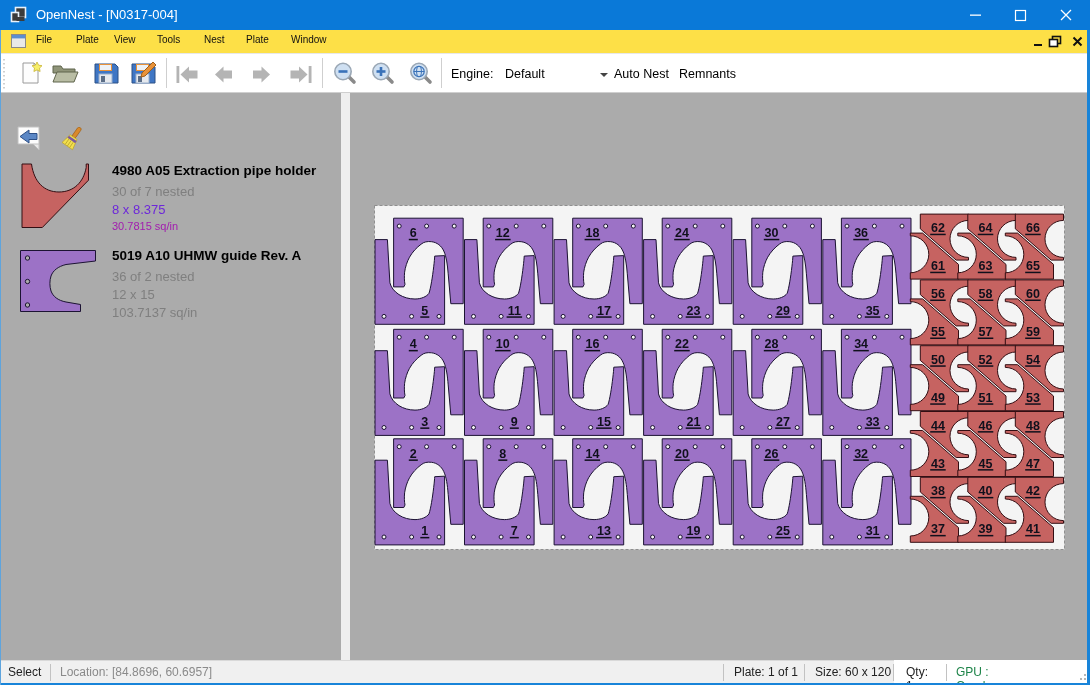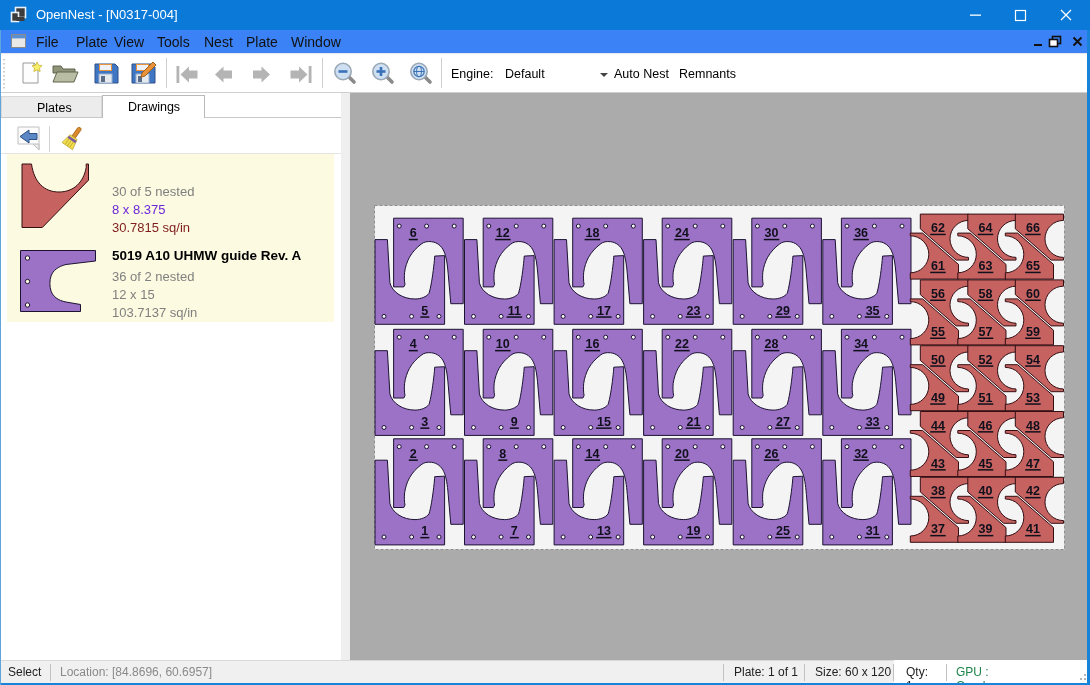--- a/index.html
+++ b/index.html
@@ -18,21 +18,21 @@
       <rect x="5" y="14.5" width="11" height="1.3" fill="#fff"></rect>
     </svg>
   <svg class="abs" style="left:1010px;top:0" width="20" height="30">
       <rect x="5.5" y="10.5" width="10" height="10" fill="none" stroke="#fff" stroke-width="1.2"></rect>
     </svg>
   <svg class="abs" style="left:1056px;top:0" width="20" height="30">
       <path d="M5 10 L15 20 M15 10 L5 20" stroke="#fff" stroke-width="1.3"></path>
     </svg>
 </div>
 
-<div class="abs" style="left:0;top:30px;width:1090px;height:23px;background:#3b82f6;font-size:14px;color:#111">
+<div class="abs" style="left:0;top:30px;width:1090px;height:23px;background:#fde047;font-size:10px;color:#111">
   <svg class="abs" style="left:11px;top:4px" width="15" height="14">
     <rect x=".5" y=".5" width="14" height="13" fill="#e9e9e7" stroke="#8a8a8a"></rect>
     <rect x="1" y="1" width="13" height="3.4" fill="#5b8fd0"></rect>
   </svg>
   <span style="position:absolute;left:36px;top:4px">File</span>
     <span style="position:absolute;left:76px;top:4px">Plate</span>
     <span style="position:absolute;left:114px;top:4px">View</span>
     <span style="position:absolute;left:157px;top:4px">Tools</span>
     <span style="position:absolute;left:204px;top:4px">Nest</span>
     <span style="position:absolute;left:246px;top:4px">Plate</span>
@@ -114,34 +114,20 @@
 <span class="abs" style="left:451px;top:67px;font-size:12.5px;font-weight:normal">Engine:</span>
 <span class="abs" style="left:505px;top:67px;font-size:12.5px">Default</span>
 <svg class="abs" style="left:598px;top:71px" width="12" height="8">
     <path d="M2 2 l4 4 4-4 z" fill="#444"></path>
   </svg>
 <span class="abs" style="left:614px;top:67px;font-size:12.5px">Auto Nest</span>
 <span class="abs" style="left:679px;top:67px;font-size:12.5px">Remnants</span>
 
 <div class="abs" style="left:0;top:93px;width:1090px;height:567px;background:#ababab">
 
-  <div class="abs" style="left:0;top:0;width:341px;height:567px;background:#fff">
-
-    <div class="abs" style="left:1px;top:3px;width:101px;height:21px;background:#ececec;border:1px solid #d9d9d9;border-bottom:none"></div>
-    <span class="abs" style="left:37px;top:8px;font-size:12.5px">Plates</span>
-    <div class="abs" style="left:0px;top:24px;width:102px;height:1px;background:#c8c8c8"></div>
-    <div class="abs" style="left:205px;top:24px;width:136px;height:1px;background:#c8c8c8"></div>
-    <div class="abs" style="left:102px;top:2px;width:103px;height:23px;background:#fff;border:1px solid #b9b9b9;border-bottom:none"></div>
-    <span class="abs" style="left:128px;top:7px;font-size:12.5px">Drawings</span>
-
-    <div class="abs" style="left:49px;top:33px;width:1px;height:26px;background:#d4d4d4"></div>
-    <div class="abs" style="left:0;top:60px;width:341px;height:1px;background:#e4e4e4"></div>
-
-    <div class="abs" style="left:7px;top:61px;width:327px;height:168px;background:#fcfae0"></div>
-  </div>
 
   <div class="abs" style="left:341px;top:0;width:9px;height:567px;background:#efefef"></div>
 
   <div class="abs" style="left:350px;top:0;width:738px;height:567px;background:#ababab;overflow:hidden">
     <svg width="692" height="346" style="position:absolute;left:24px;top:112px">
         <defs>
           <path id="pp" d="M0 .8 L12.4 .8 L14.9 44 C16 48.5 19 52.5 24 55.8 C28.5 58.6 34 60.2 40 60.2 C46 60.2 51.5 58 54 54.5 C55.8 49 57.5 38 58.7 28 C59.3 23 59.6 19.5 59.7 17.3 L69.6 16.8 L69.6 85.5 L0 85.5 Z M9 77.6 m-2 0 a2 2 0 1 0 4 0 a2 2 0 1 0 -4 0 M36.6 77.6 m-2 0 a2 2 0 1 0 4 0 a2 2 0 1 0 -4 0 M64 77.6 m-2 0 a2 2 0 1 0 4 0 a2 2 0 1 0 -4 0" fill-rule="evenodd"></path>
           <path id="pu" d="M0 0 L69.6 0 L69.6 85.5 L57.2 85.5 L54.6 55.6 C53.8 46 52.8 38.5 50.2 32.8 C47.8 27.6 43.5 24.2 38 23.5 C33.8 23 30.3 23.6 27.5 26 C23 29.4 18.8 33.8 15.9 39 C13.4 43.5 11.7 49 11 54 C10.6 58.5 10.7 63 11.4 66.2 L10.2 68.7 L0 68.7 Z M5.6 7.9 m-2 0 a2 2 0 1 0 4 0 a2 2 0 1 0 -4 0 M33 7.9 m-2 0 a2 2 0 1 0 4 0 a2 2 0 1 0 -4 0 M60.6 7.9 m-2 0 a2 2 0 1 0 4 0 a2 2 0 1 0 -4 0" fill-rule="evenodd"></path>
           <path id="rp" d="M0 0 L48.2 0 L48.2 6.3 A18.5 18.5 0 1 0 48.2 43.3 L48.2 46 L35.9 46 L0 14.7 Z"></path>
         </defs>
@@ -368,23 +354,24 @@
     </svg>
 <svg style="position:absolute;left:21px;top:163px" width="70" height="67">
 <path d="M1 1 L10.5 1 C13 19 23 29 38 29 C52.5 29 62.5 19.5 65.2 4.5 L65.2 1 L67.5 1 L67.5 17.2 L21.3 64.5 L1 64.5 Z" fill="#c66361" stroke="#330e13"></path>
 </svg>
 <svg style="position:absolute;left:20px;top:250px" width="77" height="63">
 <path d="M.5 .5 L75.5 .5 L75.5 11 L46 14.5 C38 16.5 33 20.5 31 26 C29.5 30.5 29.5 36.5 31 41 C33 46.5 38 50.5 46 52 L60.5 54.5 L60.5 61.5 L.5 61.5 Z
 M7.5 8 m-2.2 0 a2.2 2.2 0 1 0 4.4 0 a2.2 2.2 0 1 0 -4.4 0
 M7.5 31.5 m-2.2 0 a2.2 2.2 0 1 0 4.4 0 a2.2 2.2 0 1 0 -4.4 0
 M7.5 55 m-2.2 0 a2.2 2.2 0 1 0 4.4 0 a2.2 2.2 0 1 0 -4.4 0" fill="#9c72c6" stroke="#1c1333" fill-rule="evenodd"></path>
 </svg>
-  <span class="abs" style="left:112px;top:184px;font-size:13px;color:#7f7f7f">30 of 5 nested</span>
+  <span class="abs" style="left:112px;top:163px;font-size:13.5px;font-weight:bold;color:#000">4980 A05 Extraction pipe holder</span>
+  <span class="abs" style="left:112px;top:184px;font-size:13px;color:#7f7f7f">30 of 7 nested</span>
   <span class="abs" style="left:112px;top:202px;font-size:13px;color:#6d28d9">8 x 8.375</span>
-  <span class="abs" style="left:112px;top:220px;font-size:13px;color:#7f1d1d">30.7815 sq/in</span>
+  <span class="abs" style="left:112px;top:220px;font-size:11px;color:#a21caf">30.7815 sq/in</span>
   <span class="abs" style="left:112px;top:248px;font-size:13.5px;font-weight:bold;color:#000">5019 A10 UHMW guide Rev. A</span>
   <span class="abs" style="left:112px;top:269px;font-size:13px;color:#7f7f7f">36 of 2 nested</span>
   <span class="abs" style="left:112px;top:287px;font-size:13px;color:#7f7f7f">12 x 15</span>
   <span class="abs" style="left:112px;top:305px;font-size:13px;color:#7f7f7f">103.7137 sq/in</span>
 </div>
 
 <div class="abs" style="left:0;top:660px;width:894px;height:23px;background:#f0f0f0;border-top:1px solid #d9d9d9;font-size:12px;color:#222">
   <span class="abs" style="left:8px;top:4px">Select</span>
   <div class="abs" style="left:50px;top:3px;width:1px;height:17px;background:#c2c2c2"></div>
   <span class="abs" style="left:60px;top:4px;color:#8a8a8a">Location: [84.8696, 60.6957]</span>

